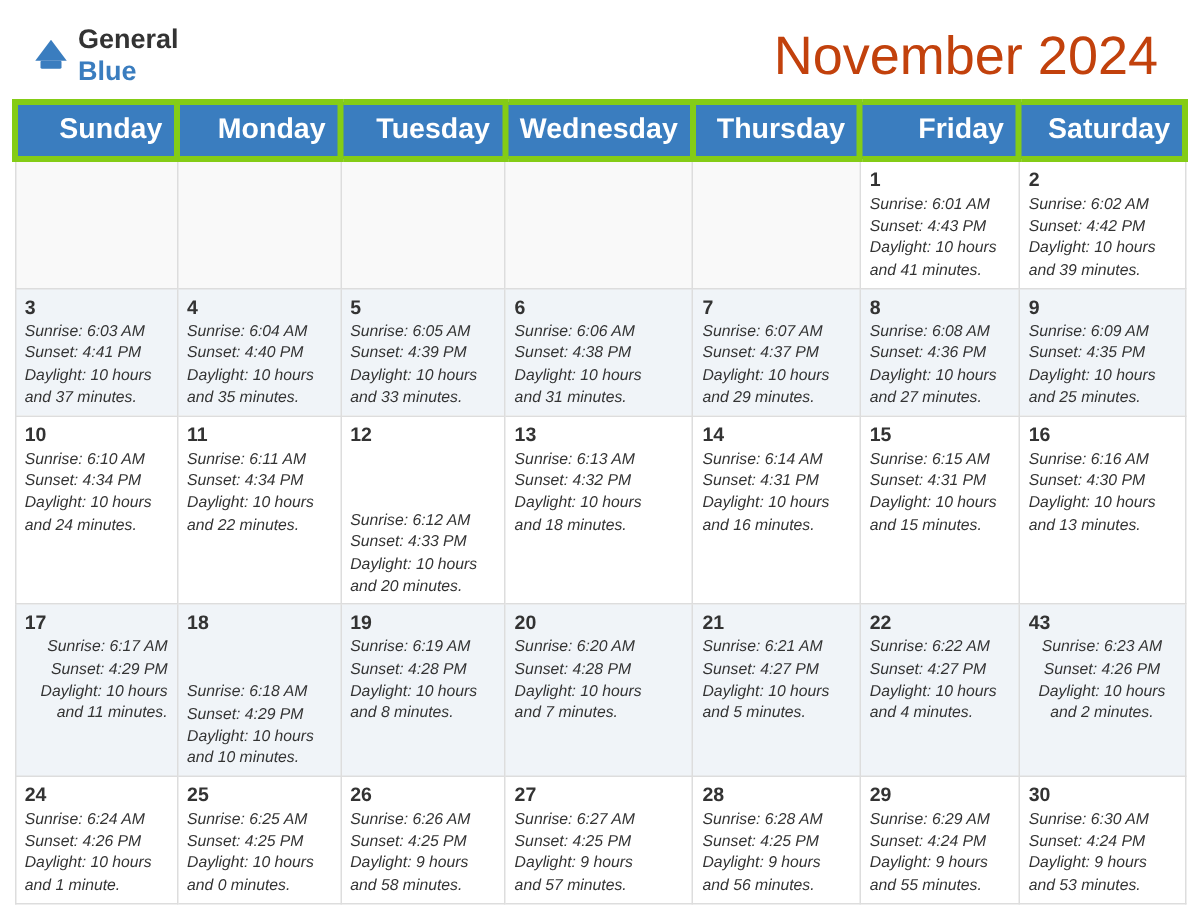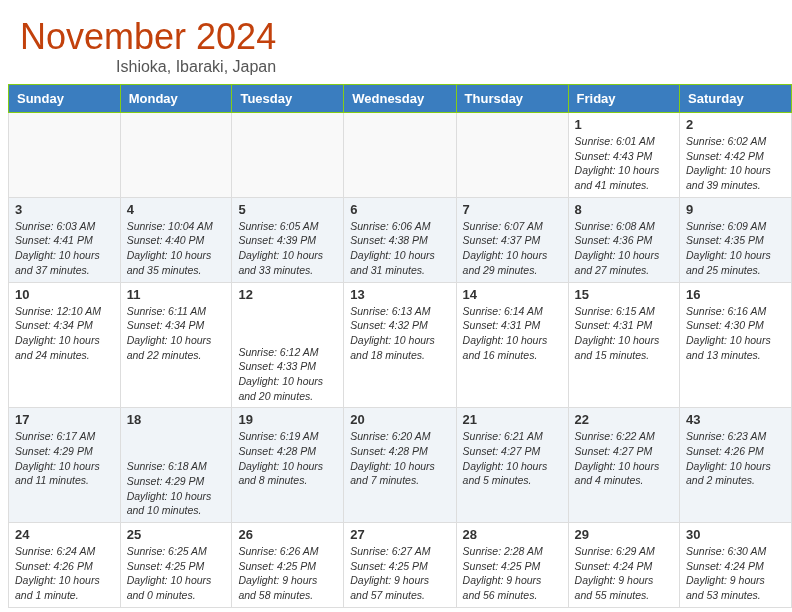--- a/index.html
+++ b/index.html
@@ -26,24 +26,24 @@
     .title-section { text-align: right; }
     .month-title { font-size: 36px; color: #c2410c; font-weight: normal; }
     .location { font-size: 16px; color: #555; }
     
     .calendar { width: 100%; border-collapse: collapse; margin: 0 4px; }
     
     .calendar th {
       background-color: #3a7dbf;
       color: white;
       padding: 6px 8px;
-      text-align: left;
-      font-size: 13px;
+      text-align: right;
+      font-size: 19px;
       font-weight: bold;
-      border: 1px solid #84cc16;
+      border: 4px solid #84cc16;
     }
     
     .calendar td {
       border: 1px solid #ddd;
       vertical-align: top;
       padding: 4px 6px;
       width: 113px;
       min-height: 80px;
       font-size: 11px;
       color: #333;
@@ -69,23 +69,32 @@
     .calendar tbody tr:nth-child(even) td { background: #f0f4f8; }
     
     td.empty { background: #f9f9f9 !important; }
     
     .wrapper { padding: 0 4px 8px 4px; }
   </style>
 </head>
 <body>
 
 <div class="header">
+  <div class="logo">
+    <svg class="logo-icon" viewBox="0 0 32 32">
+      <polygon points="16,4 28,20 4,20" fill="#3a7dbf"></polygon>
+      <rect x="8" y="20" width="16" height="6" fill="#3a7dbf" rx="1"></rect>
+    </svg>
+    <div>
+      <span style="font-size:18px;font-weight:bold;color:#333;">General</span><br>
+      <span style="font-size:18px;font-weight:bold;color:#3a7dbf;">Blue</span>
+    </div>
+  </div>
   <div class="title-section">
     <div class="month-title">November 2024</div>
-    <div class="location">Ishioka, Ibaraki, Japan</div>
   </div>
 </div>
 
 <div class="wrapper">
   <table class="calendar">
     <thead>
       <tr>
         <th>Sunday</th>
         <th>Monday</th>
         <th>Tuesday</th>
@@ -120,21 +129,21 @@
         <tr>
           <td>
             <span class="day-num">3</span>
             <div class="day-info" style="white-space: pre-line;">Sunrise: 6:03 AM
 Sunset: 4:41 PM
 Daylight: 10 hours
 and 37 minutes.</div>
           </td>
           <td>
             <span class="day-num">4</span>
-            <div class="day-info" style="white-space: pre-line;">Sunrise: 10:04 AM
+            <div class="day-info" style="white-space: pre-line;">Sunrise: 6:04 AM
 Sunset: 4:40 PM
 Daylight: 10 hours
 and 35 minutes.</div>
           </td>
           <td>
             <span class="day-num">5</span>
             <div class="day-info" style="white-space: pre-line;">Sunrise: 6:05 AM
 Sunset: 4:39 PM
 Daylight: 10 hours
 and 33 minutes.</div>
@@ -164,21 +173,21 @@
             <span class="day-num">9</span>
             <div class="day-info" style="white-space: pre-line;">Sunrise: 6:09 AM
 Sunset: 4:35 PM
 Daylight: 10 hours
 and 25 minutes.</div>
           </td>
         </tr>
         <tr>
           <td>
             <span class="day-num">10</span>
-            <div class="day-info" style="white-space: pre-line;">Sunrise: 12:10 AM
+            <div class="day-info" style="white-space: pre-line;">Sunrise: 6:10 AM
 Sunset: 4:34 PM
 Daylight: 10 hours
 and 24 minutes.</div>
           </td>
           <td>
             <span class="day-num">11</span>
             <div class="day-info" style="white-space: pre-line;">Sunrise: 6:11 AM
 Sunset: 4:34 PM
 Daylight: 10 hours
 and 22 minutes.</div>
@@ -215,21 +224,21 @@
             <span class="day-num">16</span>
             <div class="day-info" style="white-space: pre-line;">Sunrise: 6:16 AM
 Sunset: 4:30 PM
 Daylight: 10 hours
 and 13 minutes.</div>
           </td>
         </tr>
         <tr>
           <td>
             <span class="day-num">17</span>
-            <div class="day-info" style="white-space: pre-line;">Sunrise: 6:17 AM
+            <div class="day-info" style="white-space: pre-line; text-align: right;">Sunrise: 6:17 AM
 Sunset: 4:29 PM
 Daylight: 10 hours
 and 11 minutes.</div>
           </td>
           <td>
             <span class="day-num">18</span>
             <div class="day-info" style="white-space: pre-line; margin-top: 32px;">Sunrise: 6:18 AM
 Sunset: 4:29 PM
 Daylight: 10 hours
 and 10 minutes.</div>
@@ -257,21 +266,21 @@
           </td>
           <td>
             <span class="day-num">22</span>
             <div class="day-info" style="white-space: pre-line;">Sunrise: 6:22 AM
 Sunset: 4:27 PM
 Daylight: 10 hours
 and 4 minutes.</div>
           </td>
           <td>
             <span class="day-num">43</span>
-            <div class="day-info" style="white-space: pre-line;">Sunrise: 6:23 AM
+            <div class="day-info" style="white-space: pre-line; text-align: center;">Sunrise: 6:23 AM
 Sunset: 4:26 PM
 Daylight: 10 hours
 and 2 minutes.</div>
           </td>
         </tr>
         <tr>
           <td>
             <span class="day-num">24</span>
             <div class="day-info" style="white-space: pre-line;">Sunrise: 6:24 AM
 Sunset: 4:26 PM
@@ -294,21 +303,21 @@
           </td>
           <td>
             <span class="day-num">27</span>
             <div class="day-info" style="white-space: pre-line;">Sunrise: 6:27 AM
 Sunset: 4:25 PM
 Daylight: 9 hours
 and 57 minutes.</div>
           </td>
           <td>
             <span class="day-num">28</span>
-            <div class="day-info" style="white-space: pre-line;">Sunrise: 2:28 AM
+            <div class="day-info" style="white-space: pre-line;">Sunrise: 6:28 AM
 Sunset: 4:25 PM
 Daylight: 9 hours
 and 56 minutes.</div>
           </td>
           <td>
             <span class="day-num">29</span>
             <div class="day-info" style="white-space: pre-line;">Sunrise: 6:29 AM
 Sunset: 4:24 PM
 Daylight: 9 hours
 and 55 minutes.</div>

